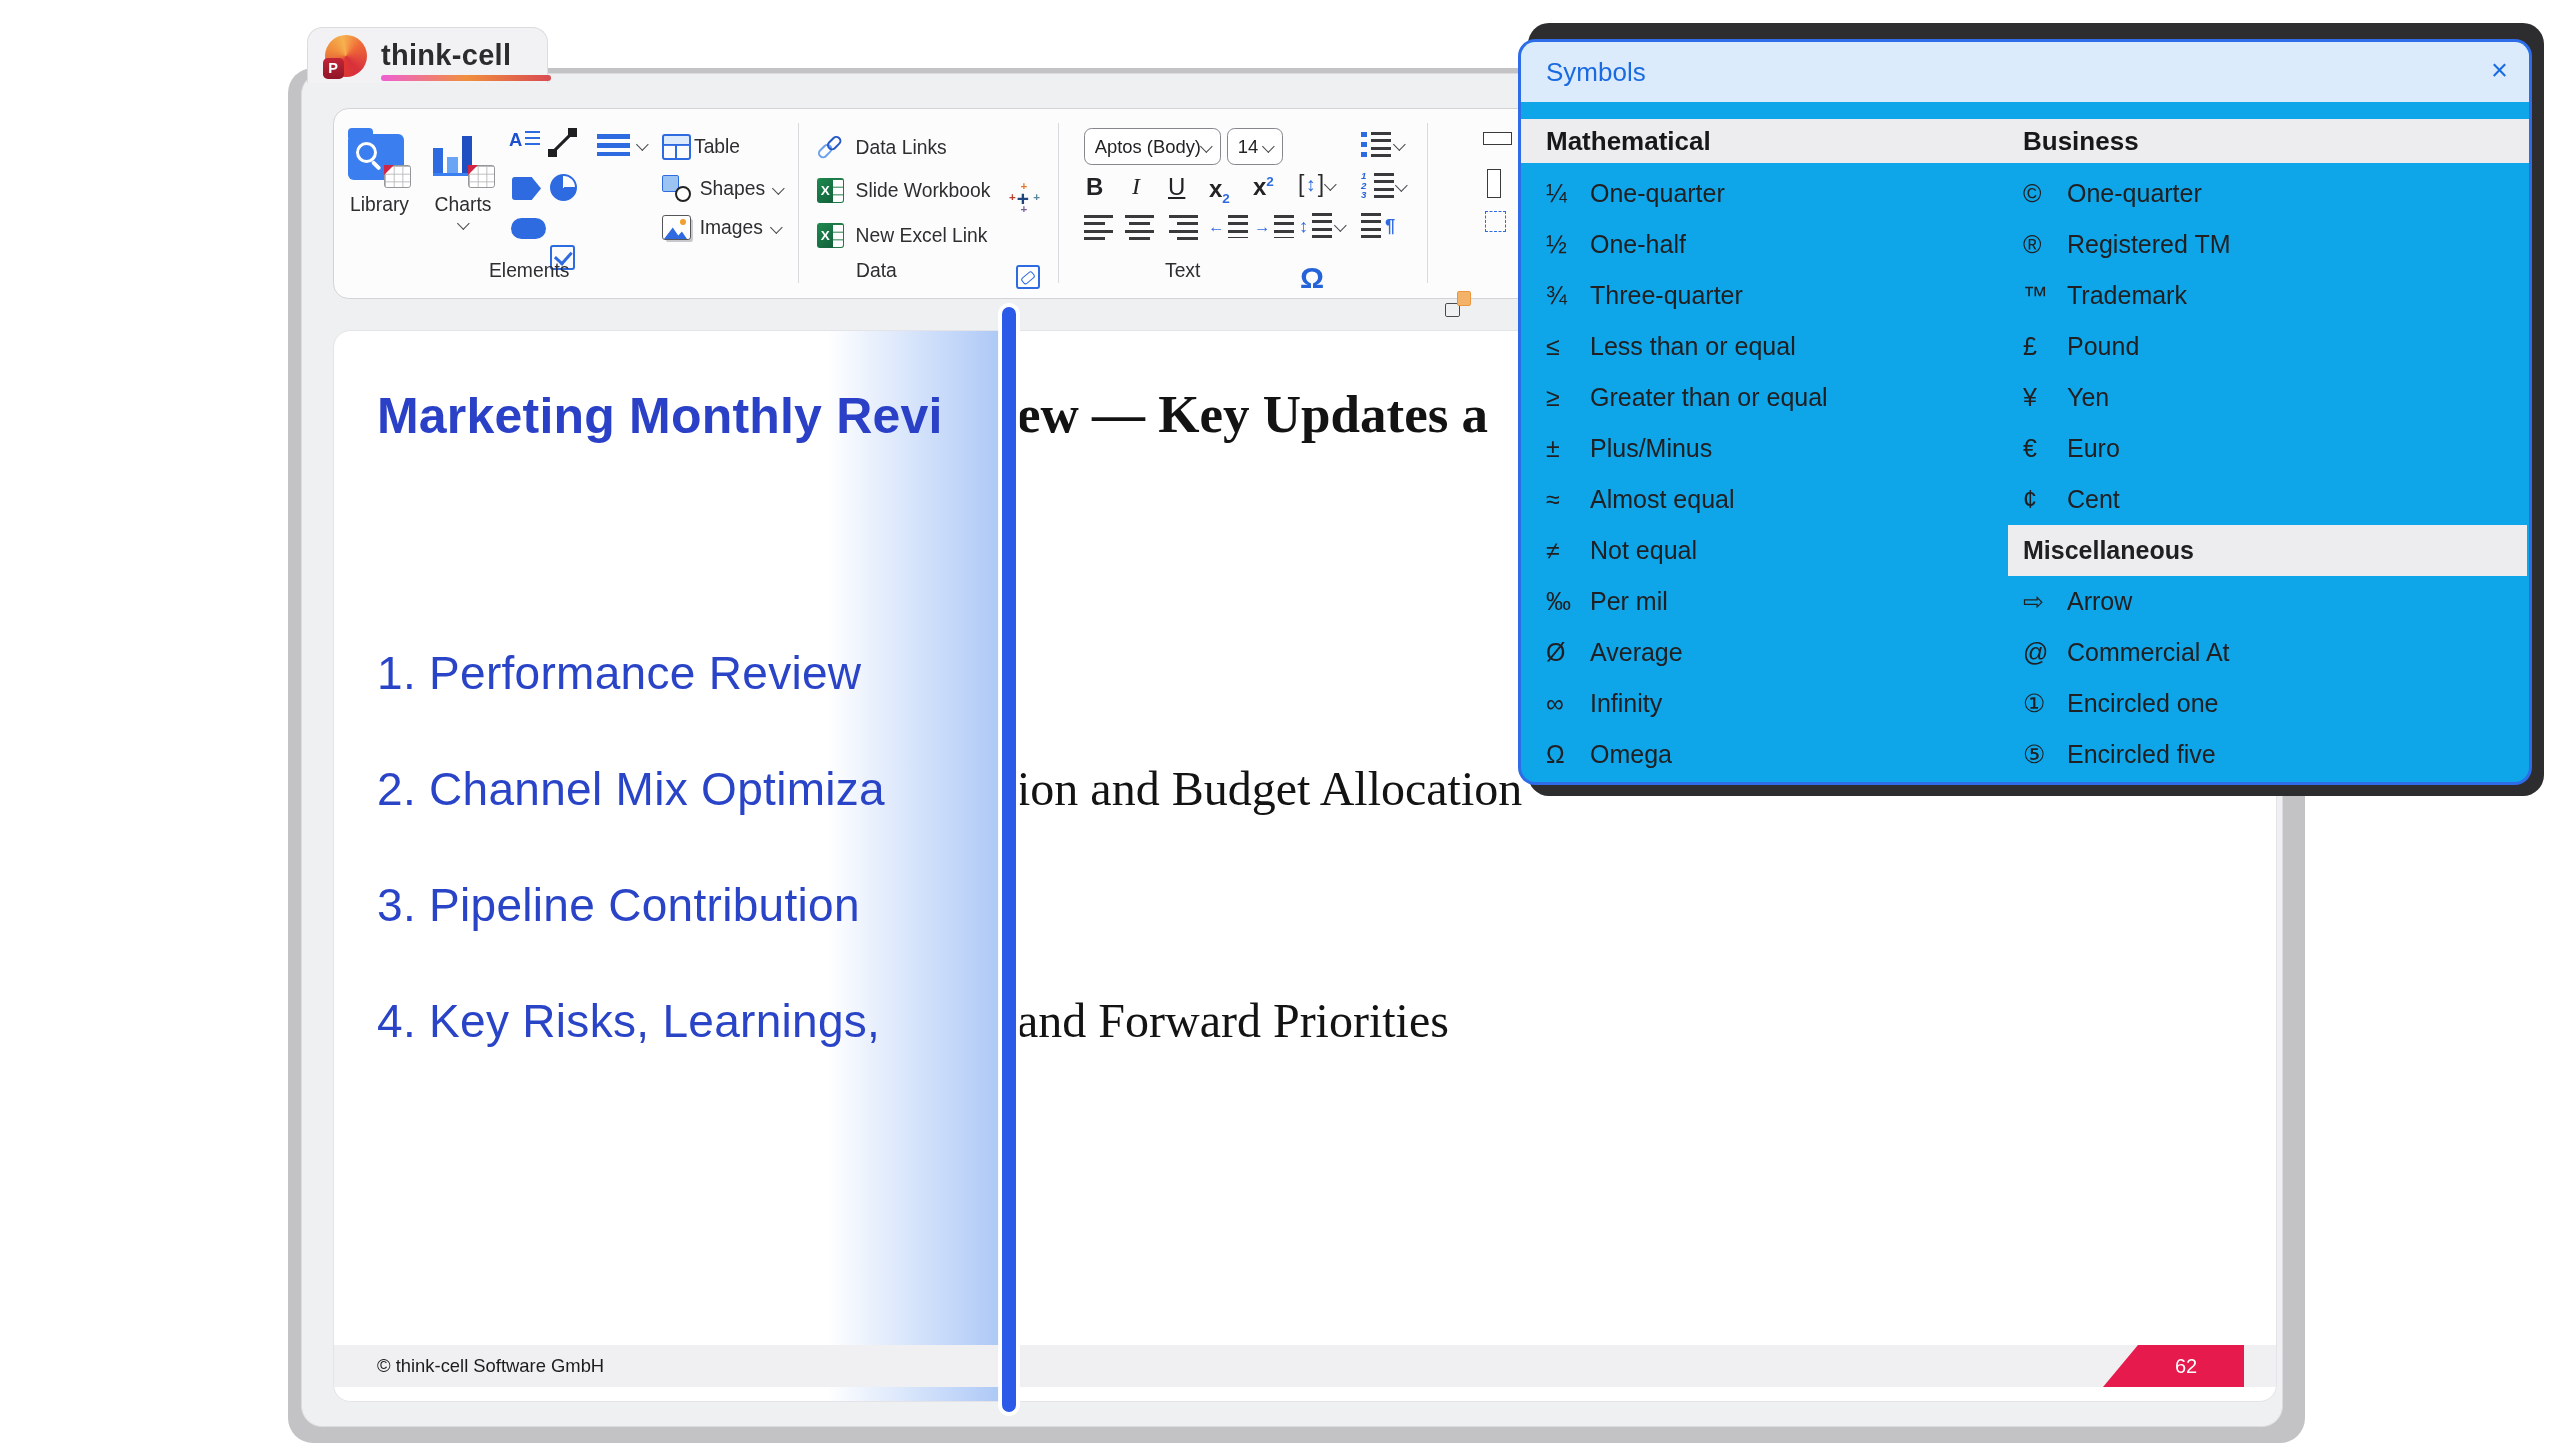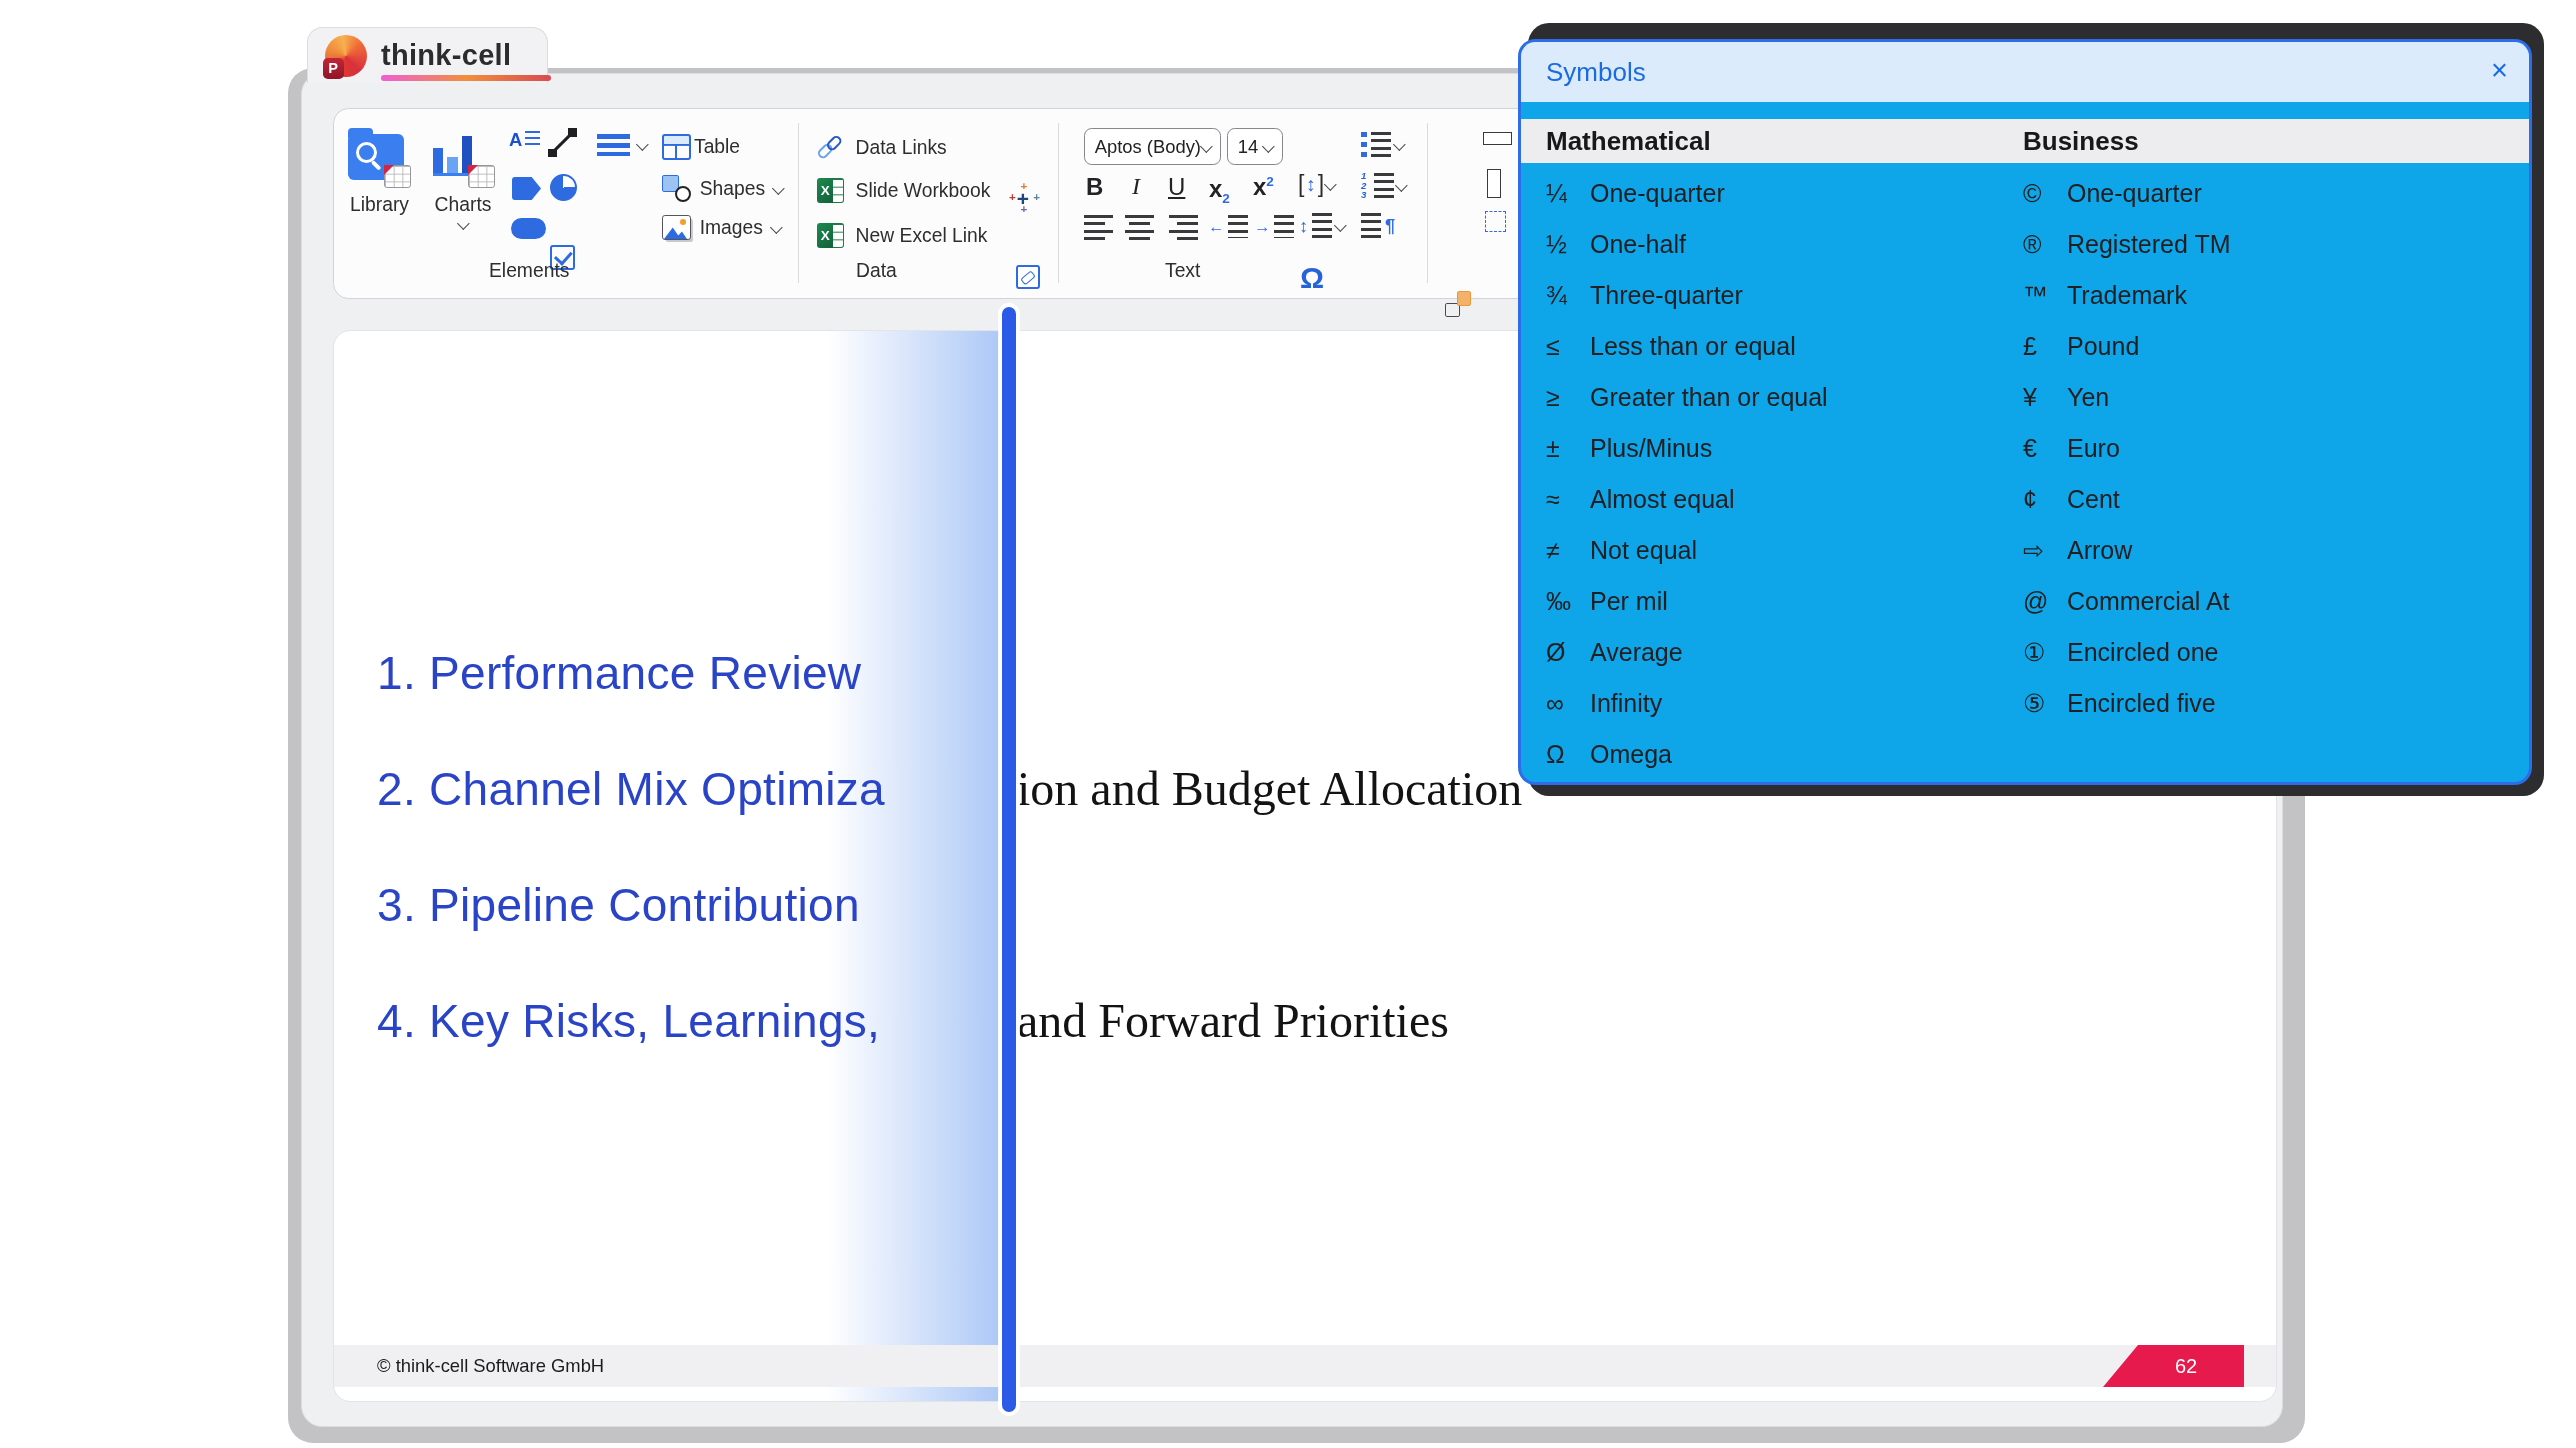--- a/index.html
+++ b/index.html
@@ -337,20 +337,24 @@
   <div class="rb arr" style="left:1109px; top:102px;">
       <i class="front" style="right:0; top:0;"></i>
       <i class="back" style="left:0; bottom:0; background:#fff;"></i>
     </div>
   <div class="rb szdash" style="left:1151px; top:102px; width:21px; height:21px;"></div>
 </div>
 
 <div class="slide">
   <div class="grad-band"></div>
 
+  <div class="line-row title-row" style="top:56px; height:70px;">
+    <div class="sans-clip"><span>Marketing Monthly Revi</span></div>
+    <span class="serif-seg">ew — Key Updates a</span>
+  </div>
 
   <div class="line-row list-row" style="top:315px; height:62px;">
     <div class="sans-clip"><span>1. Performance Review </span></div>
   </div>
   <div class="line-row list-row" style="top:431px; height:62px;">
     <div class="sans-clip"><span>2. Channel Mix Optimiza</span></div>
     <span class="serif-seg">ion and Budget Allocation</span>
   </div>
   <div class="line-row list-row" style="top:547px; height:62px;">
     <div class="sans-clip"><span>3. Pipeline Contribution </span></div>
@@ -450,20 +454,21 @@
         <span>Yen</span>
       </div>
       <div class="sym-row">
         <span class="sym">€</span>
         <span>Euro</span>
       </div>
       <div class="sym-row">
         <span class="sym">¢</span>
         <span>Cent</span>
       </div>
+      <div class="sym-row section">Miscellaneous</div>
       <div class="sym-row">
         <span class="sym">⇨</span>
         <span>Arrow</span>
       </div>
       <div class="sym-row">
         <span class="sym">@</span>
         <span>Commercial At</span>
       </div>
       <div class="sym-row">
         <span class="sym">①</span>

